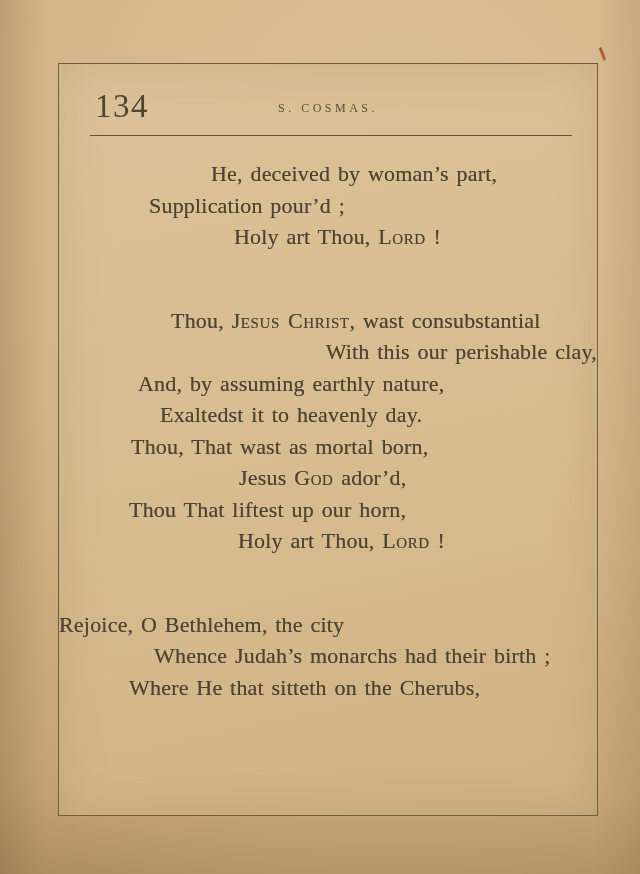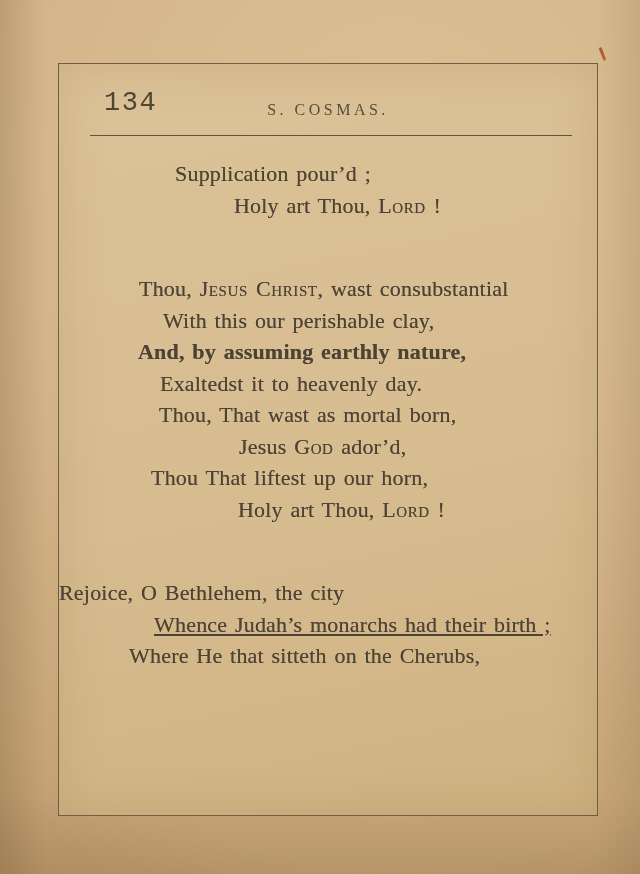--- a/index.html
+++ b/index.html
@@ -22,35 +22,34 @@
     top: 63px;
     width: 538px;
     height: 751px;
     border: 1.5px solid #6e5f44;
     background: linear-gradient(168deg, #dcc298 0%, #d7bc90 55%, #cfb282 100%);
     box-shadow: inset 0 0 48px rgba(140,104,58,0.20);
   }
 
   .page-number {
     position: absolute;
-    left: 45px;
+    left: 36px;
     top: 24px;
-    font-size: 27px;
+    font-size: 33px;
     letter-spacing: 1.5px;
     color: #4e4635;
-    font-family: Liberation Mono, monospace;
   }
 
   .running-head {
     position: absolute;
     left: 0;
     right: 0;
     top: 37px;
     text-align: center;
-    font-size: 16px;
+    font-size: 12px;
     letter-spacing: 3.5px;
     color: #564e3b;
   }
 
   .head-rule {
     position: absolute;
     left: 31px;
     top: 71px;
     width: 482px;
     height: 0;
@@ -87,33 +86,34 @@
 </style>
 </head>
 <body>
 
 <div class="page-frame">
   <div class="page-number">134</div>
   <div class="running-head">S. COSMAS.</div>
   <div class="head-rule"></div>
   <div class="poem" id="poem">
       <div class="stanza">
-        <div class="poem-line" style="margin-left: 116px;"><span class="">Supplication pour’d ;</span></div>
+        <div class="poem-line" style="margin-left: 152px;"><span class="">He, deceived by woman’s part,</span></div>
+        <div class="poem-line" style="margin-left: 90px;"><span class="">Supplication pour’d ;</span></div>
         <div class="poem-line" style="margin-left: 175px;"><span class="">Holy art Thou, </span><span class="sc">Lord</span><span class=""> !</span></div>
       </div>
       <div class="stanza">
-        <div class="poem-line" style="margin-left: 80px;"><span class="">Thou, </span><span class="sc">Jesus Christ</span><span class="">, wast consubstantial</span></div>
-        <div class="poem-line" style="margin-left: 104px;"><span class="">With this our perishable clay,</span></div>
-        <div class="poem-line" style="margin-left: 79px; font-weight: bold;"><span class="">And, by assuming earthly nature,</span></div>
+        <div class="poem-line" style="margin-left: 112px;"><span class="">Thou, </span><span class="sc">Jesus Christ</span><span class="">, wast consubstantial</span></div>
+        <div class="poem-line" style="margin-left: 104px; text-align: right;"><span class="">With this our perishable clay,</span></div>
+        <div class="poem-line" style="margin-left: 79px;"><span class="">And, by assuming earthly nature,</span></div>
         <div class="poem-line" style="margin-left: 101px;"><span class="">Exaltedst it to heavenly day.</span></div>
-        <div class="poem-line" style="margin-left: 100px;"><span class="">Thou, That wast as mortal born,</span></div>
+        <div class="poem-line" style="margin-left: 72px;"><span class="">Thou, That wast as mortal born,</span></div>
         <div class="poem-line" style="margin-left: 180px;"><span class="">Jesus </span><span class="sc">God</span><span class=""> ador’d,</span></div>
-        <div class="poem-line" style="margin-left: 92px;"><span class="">Thou That liftest up our horn,</span></div>
+        <div class="poem-line" style="margin-left: 70px;"><span class="">Thou That liftest up our horn,</span></div>
         <div class="poem-line" style="margin-left: 179px;"><span class="">Holy art Thou, </span><span class="sc">Lord</span><span class=""> !</span></div>
       </div>
       <div class="stanza">
         <div class="poem-line" style=""><span class="">Rejoice, O Bethlehem, the city</span></div>
-        <div class="poem-line" style="margin-left: 95px; text-decoration: underline;"><span class="">Whence Judah’s monarchs had their birth ;</span></div>
+        <div class="poem-line" style="margin-left: 95px;"><span class="">Whence Judah’s monarchs had their birth ;</span></div>
         <div class="poem-line" style="margin-left: 70px;"><span class="">Where He that sitteth on the Cherubs,</span></div>
       </div>
     </div>
 </div>
 <div class="pen-mark"></div>
 
 </body></html>

